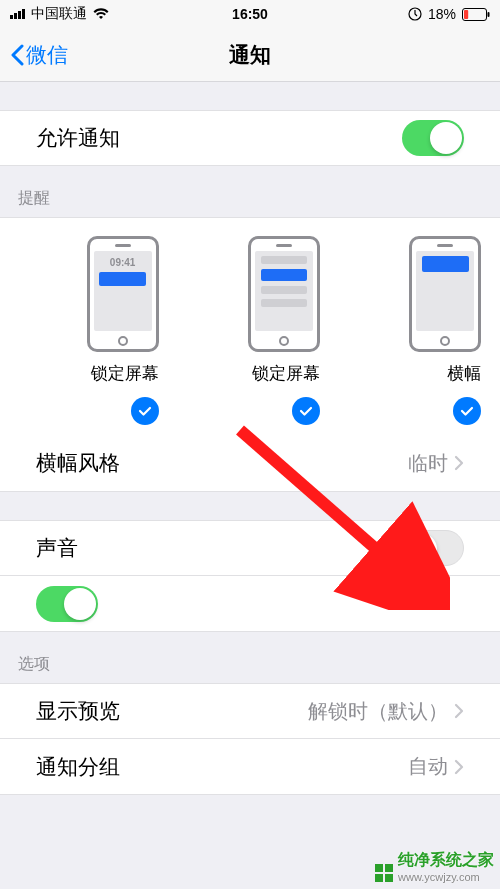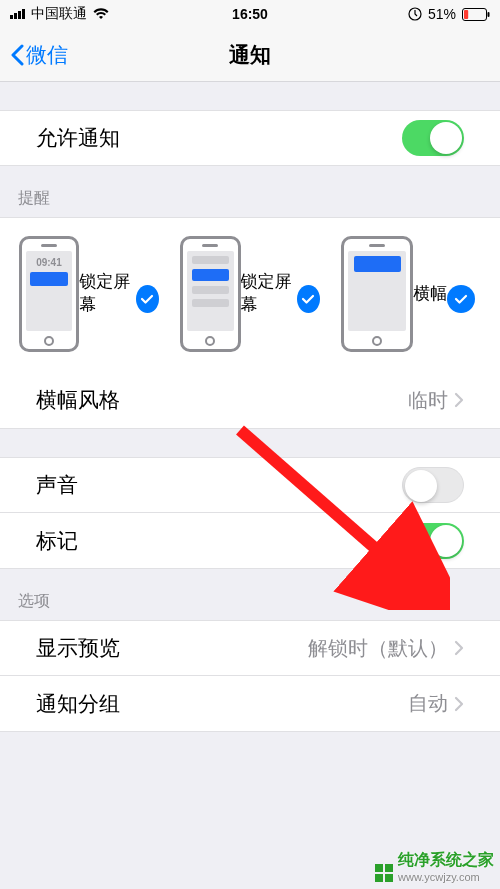--- a/index.html
+++ b/index.html
@@ -82,21 +82,21 @@
 
   .alerts-panel {
     background: #fff;
     border-top: 0.5px solid #e0e0e3;
     border-bottom: 0.5px solid #e0e0e3;
   }
   .alerts-row {
     display: flex; justify-content: space-around;
     padding: 18px 8px 10px;
   }
-  .alert-opt { display: flex; flex-direction: row; align-items: center; width: 140px;}
+  .alert-opt { display: flex; flex-direction: column; align-items: flex-end; width: 140px;}
   .mini-phone {
     width: 72px; height: 116px; border: 3px solid #8e8e93;
     border-radius: 10px; position: relative; background:#fff;
     margin-bottom: 10px;
   }
   .mini-phone .speaker { position:absolute; top:5px; left:50%; transform:translateX(-50%); width:16px; height:3px; background:#8e8e93; border-radius:2px;}
   .mini-phone .home { position:absolute; bottom:3px; left:50%; transform:translateX(-50%); width:10px; height:10px; border:2px solid #8e8e93; border-radius:50%;}
   .mini-phone .screen { position:absolute; top:12px; bottom:18px; left:4px; right:4px; background:#e6e6e9; border-radius:2px; overflow:hidden; display:flex; flex-direction:column; align-items:center;}
   .lock-time{ color:#8e8e93; font-size:10px; margin-top:6px; font-weight:600;}
   .blue-bar{ background:#1e6df6; border-radius:2px;}
@@ -141,21 +141,21 @@
     <svg width="16" height="12" viewBox="0 0 16 12">
         <path d="M8 11 L6 9 A3 3 0 0 1 10 9 Z M3 6 A7 7 0 0 1 13 6 L11.5 7.5 A5 5 0 0 0 4.5 7.5 Z M0.5 3.5 A10.5 10.5 0 0 1 15.5 3.5 L14 5 A8.5 8.5 0 0 0 2 5 Z" fill="#000"></path>
       </svg>
   </div>
   <div class="status-center">16:50</div>
   <div class="status-right">
     <svg width="14" height="14" viewBox="0 0 14 14">
         <circle cx="7" cy="7" r="6" fill="none" stroke="#000" stroke-width="1.2"></circle>
         <path d="M7 3 v4 l2 2" stroke="#000" stroke-width="1.2" fill="none"></path>
       </svg>
-    <span>51%</span>
+    <span>18%</span>
     <svg width="28" height="13" viewBox="0 0 28 13">
         <rect x="0.5" y="0.5" width="24" height="12" rx="2.5" fill="none" stroke="#000"></rect>
         <rect x="25.5" y="4" width="2" height="5" rx="1" fill="#000"></rect>
         <rect x="2" y="2" width="4.2" height="9" rx="1" fill="#ff3b30"></rect>
       </svg>
   </div>
 </div>
 
 <div class="nav">
   <div class="back">
@@ -245,21 +245,20 @@
 <div class="gap"></div>
 
 <div class="cell" style="border-top:0.5px solid #e0e0e3;">
   <div class="cell-label">声音</div>
   <div class="toggle off">
       <div class="knob"></div>
     </div>
 </div>
 
 <div class="cell">
-  <div class="cell-label">标记</div>
   <div class="toggle on">
       <div class="knob"></div>
     </div>
 </div>
 
 <div class="group-header">选项</div>
 
 <div class="cell" style="border-top:0.5px solid #e0e0e3;">
   <div class="cell-label">显示预览</div>
   <div class="cell-value">解锁时（默认）</div>

